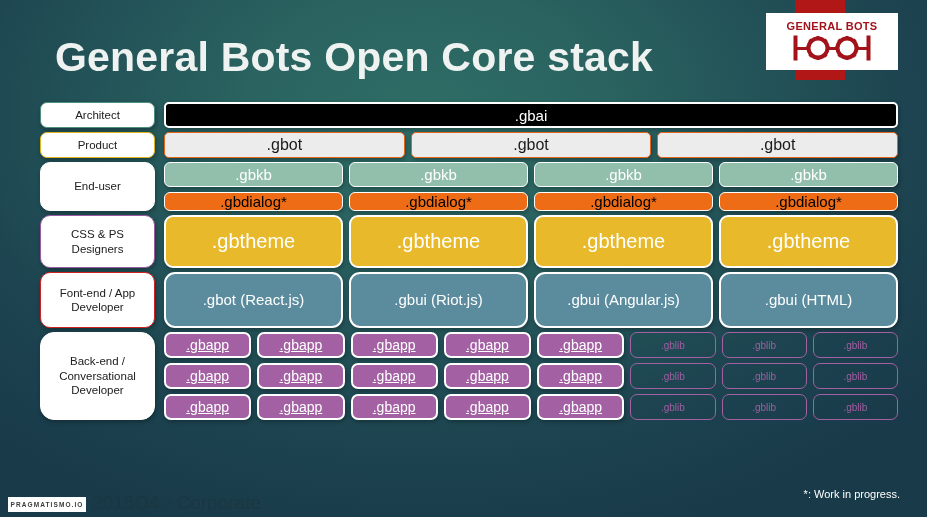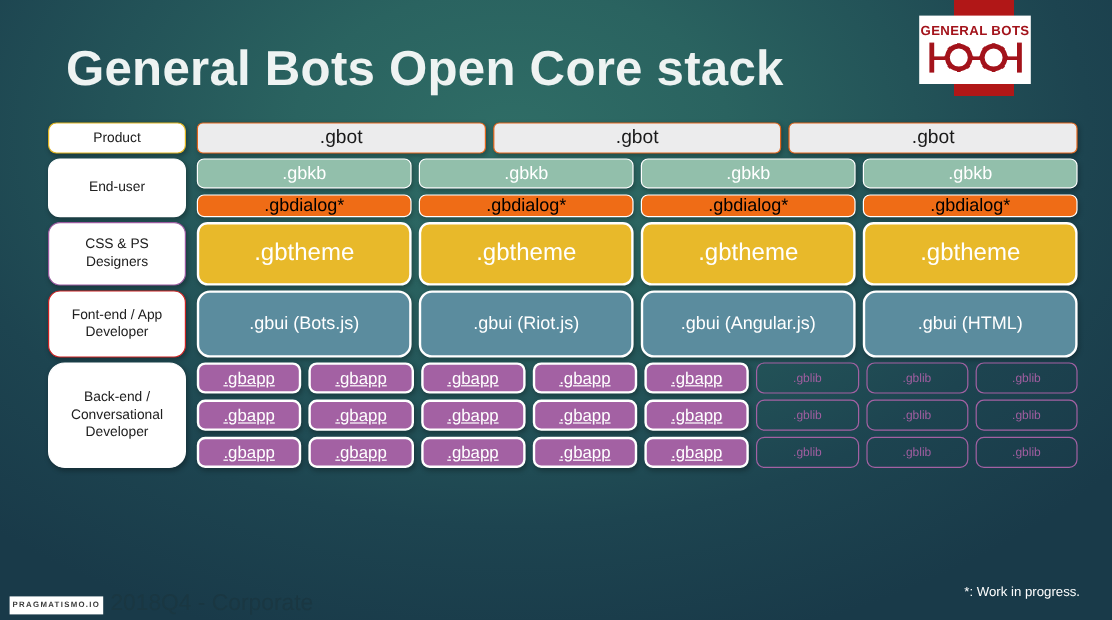--- a/index.html
+++ b/index.html
@@ -23,21 +23,21 @@
     left: 795px;
     top: -4px;
     width: 50px;
     height: 84px;
     background: #b11717;
   }
   .logo-box {
     position: absolute;
     left: 766px;
     top: 13px;
-    width: 93px;
+    width: 132px;
     height: 57px;
     background: #ffffff;
     display: flex;
     flex-direction: column;
     align-items: center;
     justify-content: center;
   }
   .logo-word {
     font-size: 11px;
     font-weight: bold;
@@ -275,20 +275,28 @@
           <circle cx="0" cy="0" r="4" fill="#ffffff" stroke="none"></circle>
         </g>
       </g>
     </svg>
   </div>
 
   <div class="title">General Bots Open Core stack</div>
 
   <div class="stack">
 
+    <div class="row row-architect">
+      <div class="label-col">
+        <div class="label-box lb-architect">Architect</div>
+      </div>
+      <div class="cells">
+        <div class="cell c-gbai">.gbai</div>
+      </div>
+    </div>
 
     <div class="row row-product">
       <div class="label-col">
         <div class="label-box lb-product">Product</div>
       </div>
       <div class="cells">
         <div class="cell c-gbot">.gbot</div>
         <div class="cell c-gbot">.gbot</div>
         <div class="cell c-gbot">.gbot</div>
       </div>
@@ -324,21 +332,21 @@
         <div class="cell c-gbtheme">.gbtheme</div>
         <div class="cell c-gbtheme">.gbtheme</div>
       </div>
     </div>
 
     <div class="row row-frontend">
       <div class="label-col">
         <div class="label-box lb-frontend">Font-end / App Developer</div>
       </div>
       <div class="cells">
-        <div class="cell c-gbui">.gbui (Bots.js)</div>
+        <div class="cell c-gbui">.gbot (React.js)</div>
         <div class="cell c-gbui">.gbui (Riot.js)</div>
         <div class="cell c-gbui">.gbui (Angular.js)</div>
         <div class="cell c-gbui">.gbui (HTML)</div>
       </div>
     </div>
 
     <div class="row row-backend">
       <div class="label-col">
         <div class="label-box lb-backend">Back-end / Conversational Developer</div>
       </div>

